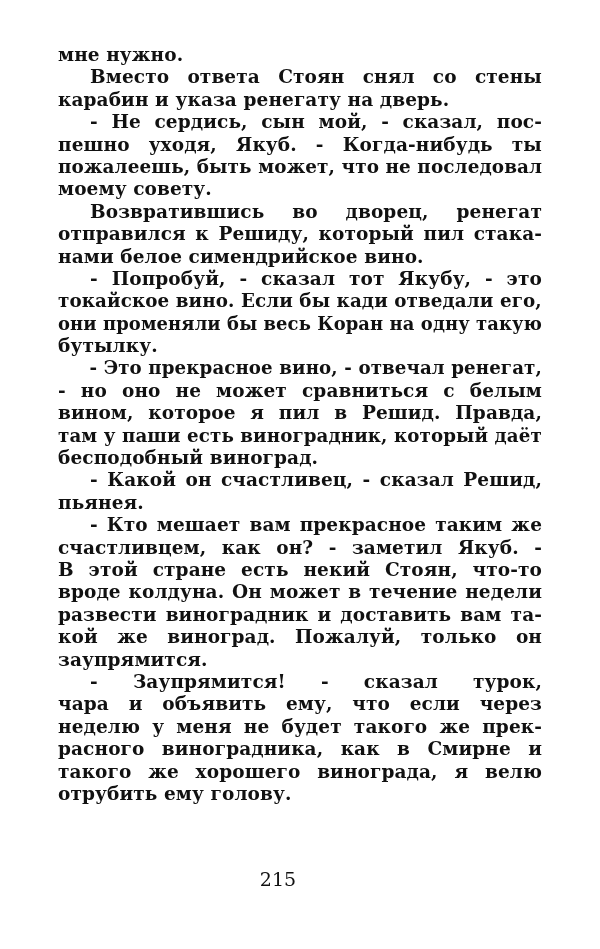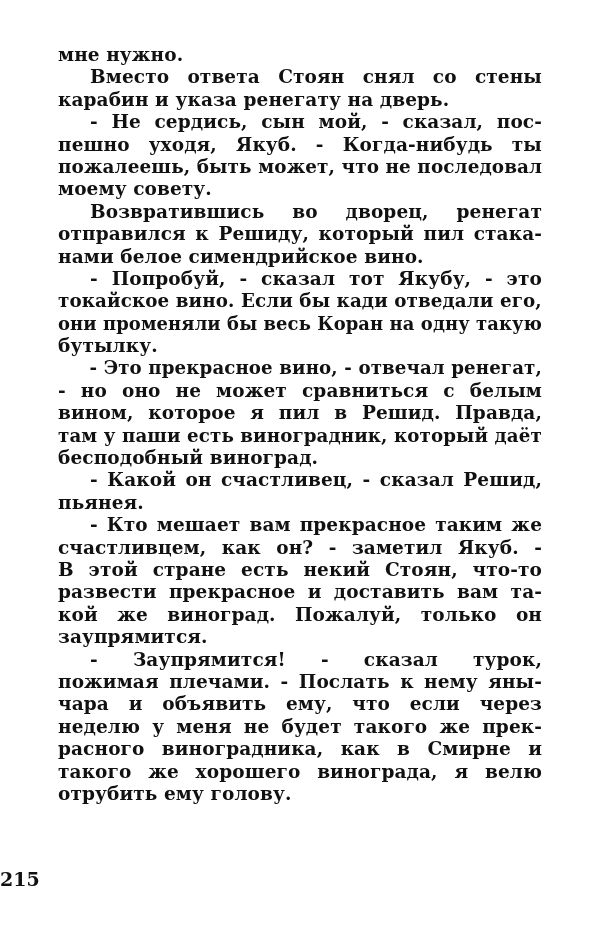--- a/index.html
+++ b/index.html
@@ -38,22 +38,23 @@
     }
     .line.indent {
       padding-left: 32px;
       box-sizing: border-box;
     }
     .page-number {
       position: absolute;
       left: 0;
       width: 556px;
       top: 868px;
+      text-align: center;
       font-size: 19px;
-      font-weight: bold;
+      font-weight: normal;
       font-family: "DejaVu Serif", "Liberation Serif", serif;
     }
   </style>
 </head>
 <body>
 
 <div class="page" id="page-body">
     <span class="line last">мне нужно.</span>
     <span class="line indent">Вместо ответа Стоян снял со стены</span>
     <span class="line last">карабин и указа ренегату на дверь.</span>
@@ -71,24 +72,24 @@
     <span class="line indent" style="transform: scaleX(0.984); width: 491.713px;">- Это прекрасное вино, - отвечал ренегат,</span>
     <span class="line">- но оно не может сравниться с белым</span>
     <span class="line">вином, которое я пил в Решид. Правда,</span>
     <span class="line" style="transform: scaleX(0.986); width: 490.656px;">там у паши есть виноградник, который даёт</span>
     <span class="line last">бесподобный виноград.</span>
     <span class="line indent">- Какой он счастливец, - сказал Решид,</span>
     <span class="line last">пьянея.</span>
     <span class="line indent">- Кто мешает вам прекрасное таким же</span>
     <span class="line">счастливцем, как он? - заметил Якуб. -</span>
     <span class="line">В этой стране есть некий Стоян, что-то</span>
-    <span class="line">развести прекрасное и доставить вам та-</span>
+    <span class="line">вроде колдуна. Он может в течение недели</span>
+    <span class="line">развести виноградник и доставить вам та-</span>
     <span class="line">кой же виноград. Пожалуй, только он</span>
     <span class="line last">заупрямится.</span>
     <span class="line indent">- Заупрямится! - сказал турок,</span>
-    <span class="line">пожимая плечами. - Послать к нему яны-</span>
     <span class="line">чара и объявить ему, что если через</span>
     <span class="line">неделю у меня не будет такого же прек-</span>
     <span class="line">расного виноградника, как в Смирне и</span>
     <span class="line">такого же хорошего винограда, я велю</span>
     <span class="line last">отрубить ему голову.</span>
   </div>
 <div class="page-number">215</div>
 
 </body></html>

